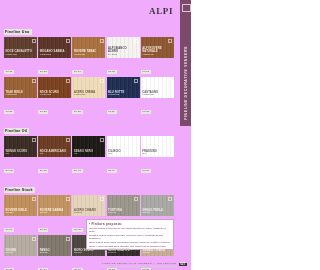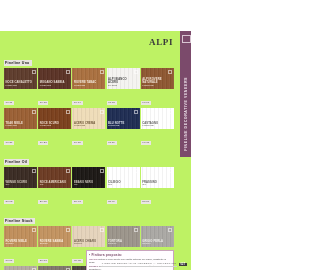--- a/index.html
+++ b/index.html
@@ -1,21 +1,21 @@
 <!DOCTYPE html>
 <html><head>
 <meta charset="utf-8">
 <style>
   html,body{margin:0;padding:0;background:#ffffff;}
   body{
     width:191px;height:270px;overflow:hidden;position:relative;
     font-family:"Liberation Sans","DejaVu Sans",sans-serif;
     color:#2b2b2b;
   }
-  .page{position:absolute;inset:0;background:#bef264;margin-top:31px;}
+  .page{position:absolute;inset:0;background:#f0abfc;}
 
   
   .rail{
     position:absolute;top:0;right:0;width:11px;height:126px;
     background:#7b4a6b;
   }
   .rail-badge{
     position:absolute;top:4px;left:2px;width:7px;height:6px;
     border:0.5px solid #d8c4d2;background:#7b4a6b;
   }

